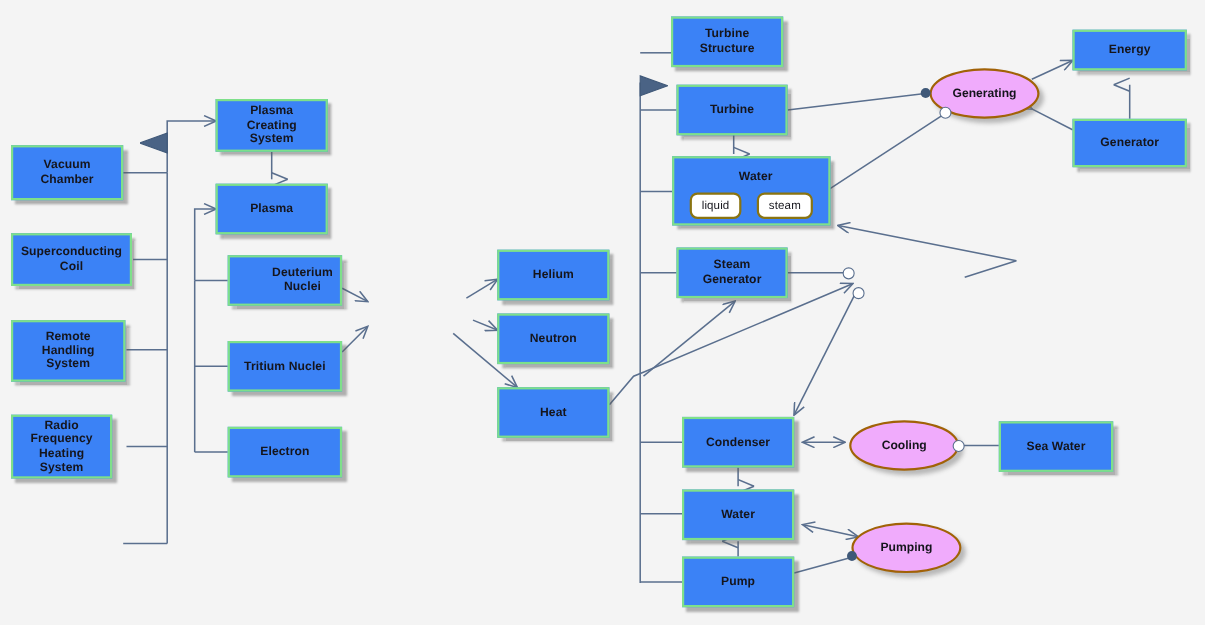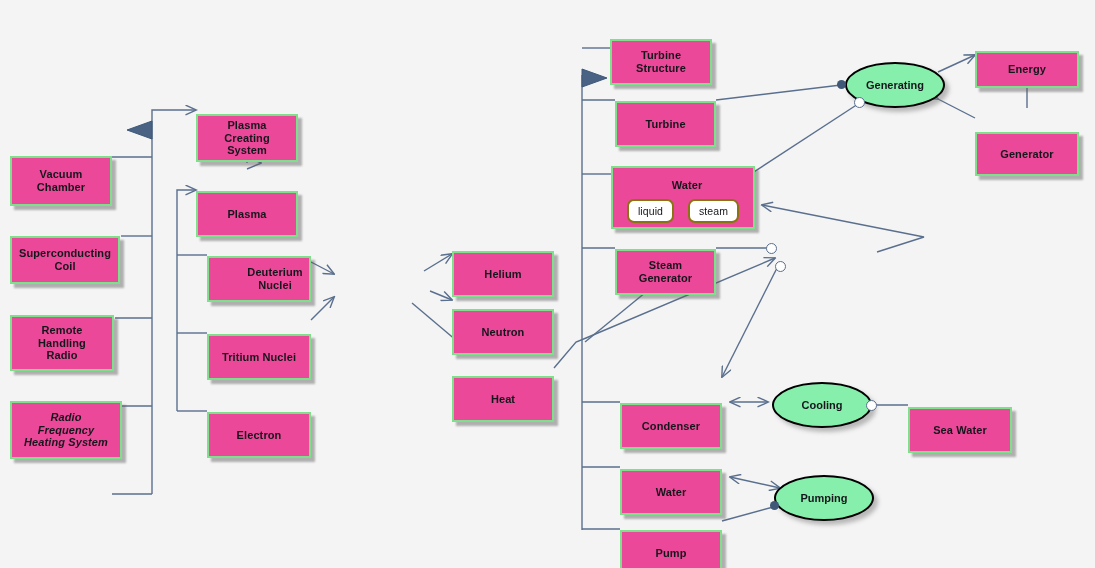--- a/index.html
+++ b/index.html
@@ -19,34 +19,33 @@
   #edges {
     position: absolute;
     left: 0; top: 0;
     width: 1095px;
     height: 568px;
     pointer-events: none;
   }
   .node {
     position: absolute;
     box-sizing: border-box;
-    background: #ec4899;
+    background: #3b82f6;
     border: 2px solid #7ee08a;
     display: flex;
     align-items: center;
     justify-content: center;
     text-align: center;
     color: #15151c;
     font-size: 11px;
     font-weight: bold;
     line-height: 1.15;
     letter-spacing: 0.1px;
     box-shadow: 4px 4px 2px rgba(90,90,90,0.45);
     z-index: 3;
-    margin-top: 24px;
   }
   .node .label { padding: 0 4px; white-space: pre-line; }
 
   .composite {
     align-items: flex-start;
     justify-content: center;
     padding-top: 5px;
     flex-direction: column;
   }
   .composite > .label {
@@ -68,22 +67,22 @@
     font-size: 10.5px;
     font-weight: normal;
     color: #15151c;
     padding: 4px 9px;
     text-align: center;
   }
 
   .ellipse {
     position: absolute;
     box-sizing: border-box;
-    background: #86efac;
-    border: 2px solid #000000;
+    background: #f0abfc;
+    border: 2px solid #a16207;
     border-radius: 50%;
     display: flex;
     align-items: center;
     justify-content: center;
     text-align: center;
     font-size: 11px;
     font-weight: bold;
     color: #15151c;
     line-height: 1.15;
     box-shadow: 4px 4px 4px rgba(110,110,110,0.45);
@@ -205,24 +204,24 @@
   </div>
 
   <div class="node" style="left:10px;  top:212px; width:110px; height:48px;">
     <span class="label">Superconducting
 Coil</span>
   </div>
 
   <div class="node" style="left:10px;  top:291px; width:104px; height:56px;">
     <span class="label">Remote
 Handling
-Radio</span>
-  </div>
-
-  <div class="node" style="left:10px;  top:377px; width:112px; height:58px;font-style:italic;">
+System</span>
+  </div>
+
+  <div class="node" style="left:10px;  top:377px; width:92px; height:58px;">
     <span class="label">Radio
 Frequency
 Heating System</span>
   </div>
 
 
   <div class="node" style="left:196px; top:90px;  width:102px; height:48px;">
     <span class="label">Plasma
 Creating
 System</span>

